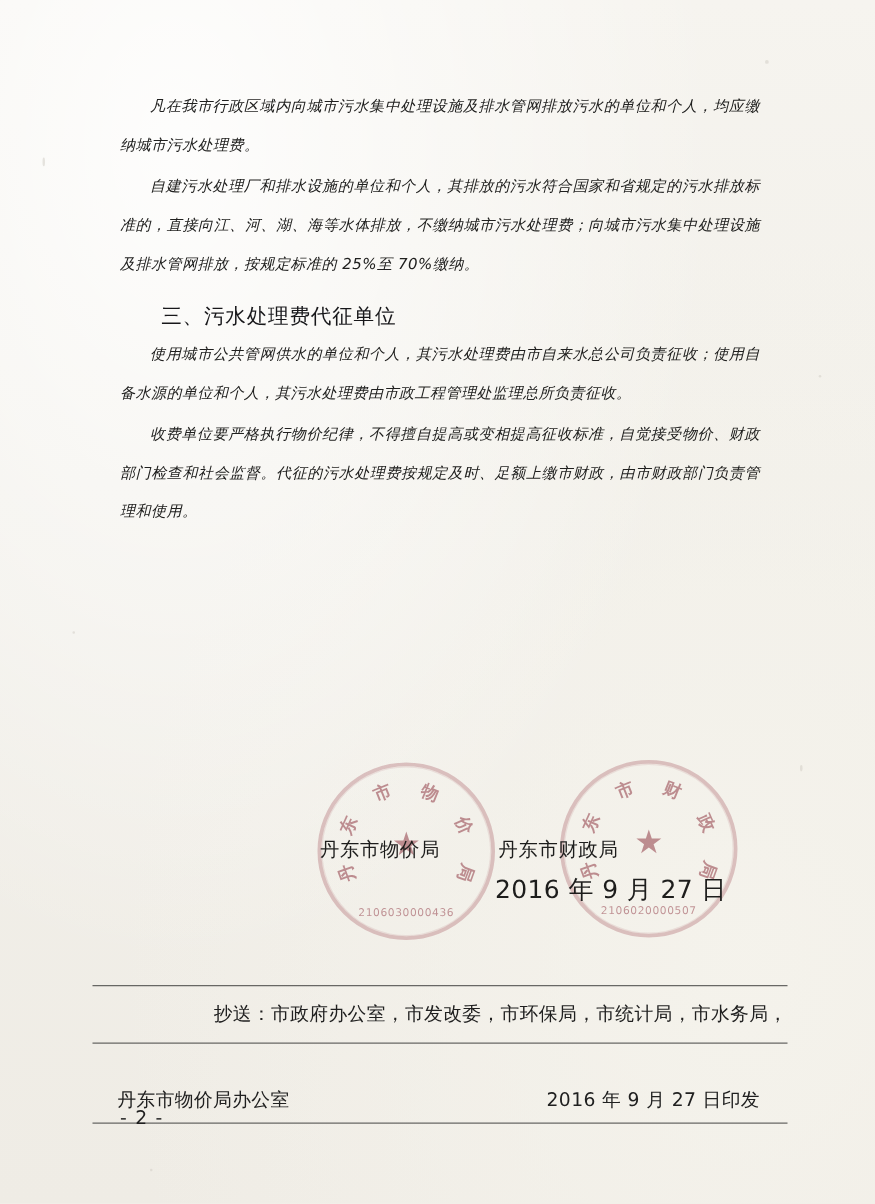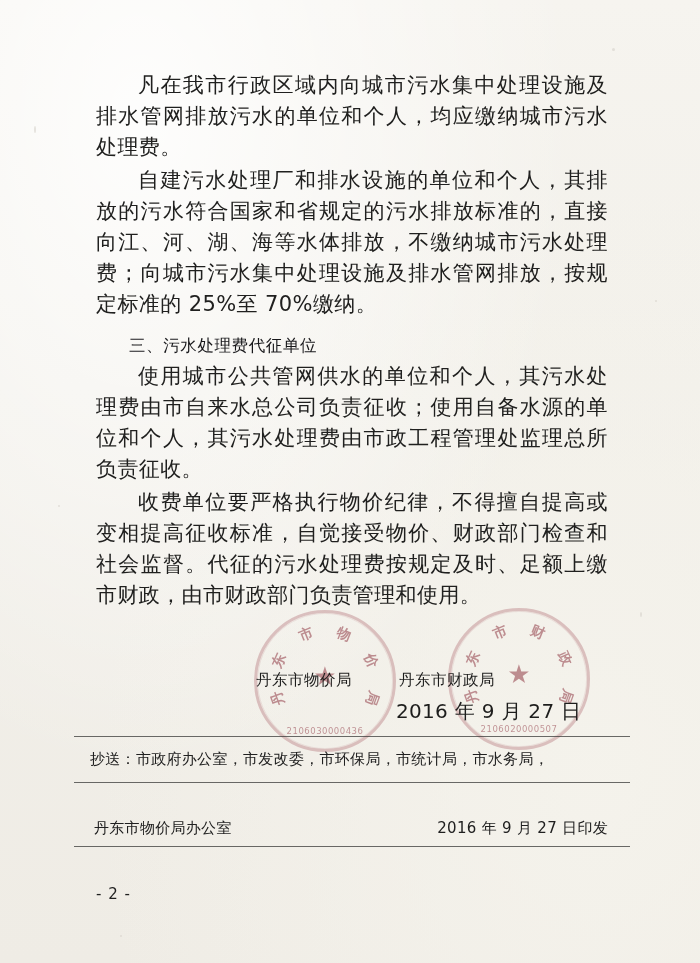--- a/index.html
+++ b/index.html
@@ -31,27 +31,28 @@
   }
   .content {
     position: absolute;
     left: 96px;
     top: 70px;
     width: 512px;
   }
   p.body-text {
     margin: 0 0 2px 0;
     font-family: "DejaVu Sans", sans-serif;
-    font-size: 21px;
+    font-size: 12px;
     line-height: 31px;
     color: #20201f;
     text-align: justify;
     text-justify: inter-character;
     letter-spacing: 0.4px;
     text-indent: 2em;
+    font-style: italic;
   }
   p.heading {
     margin: 10px 0 0 0;
     font-family: "DejaVu Sans", sans-serif;
     font-size: 16.5px;
     font-weight: normal;
     line-height: 31px;
     color: #17171a;
     letter-spacing: 0.6px;
     text-indent: 2em;
@@ -128,22 +129,23 @@
     letter-spacing: .5px;
     white-space: nowrap;
   }
   #seal-left { left: 158px; top: 10px; }
   #seal-right { left: 352px; top: 8px; }
 
   
   .footer {
     position: absolute;
     left: 74px;
-    top: 736px;
+    top: 788px;
     width: 556px;
+    text-align: right;
   }
   .rule {
     height: 1px;
     background: #3a3a38;
     opacity: .75;
   }
   .footer-cc {
     padding: 9px 0 10px 16px;
     font-size: 15px;
     line-height: 26px;

